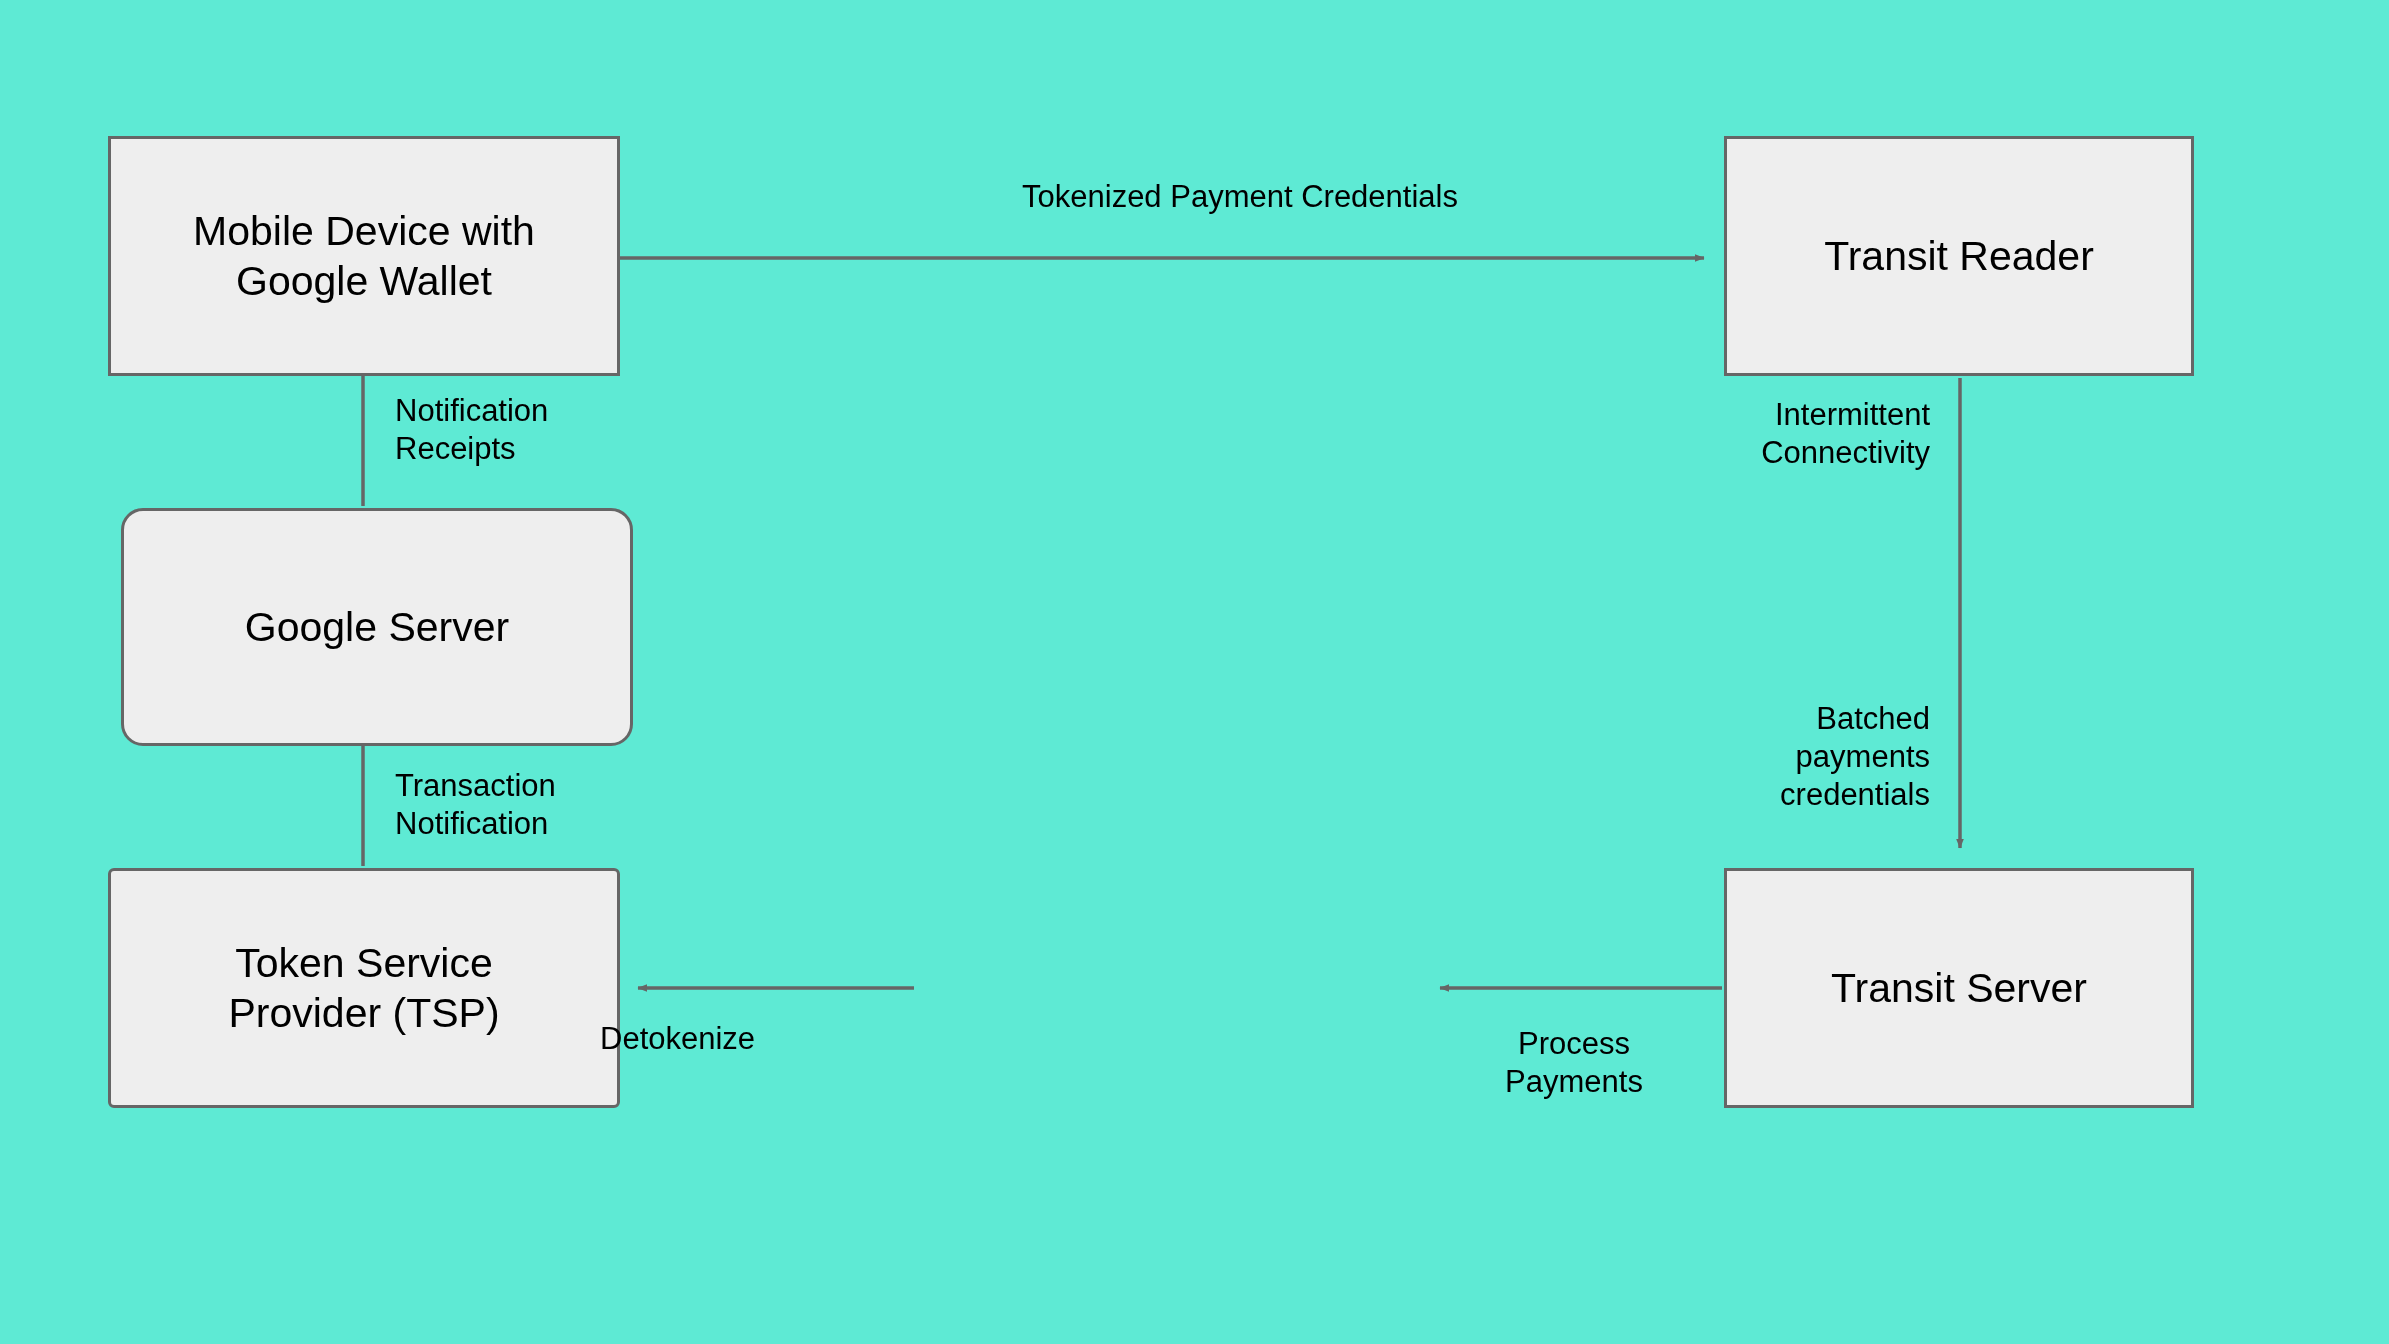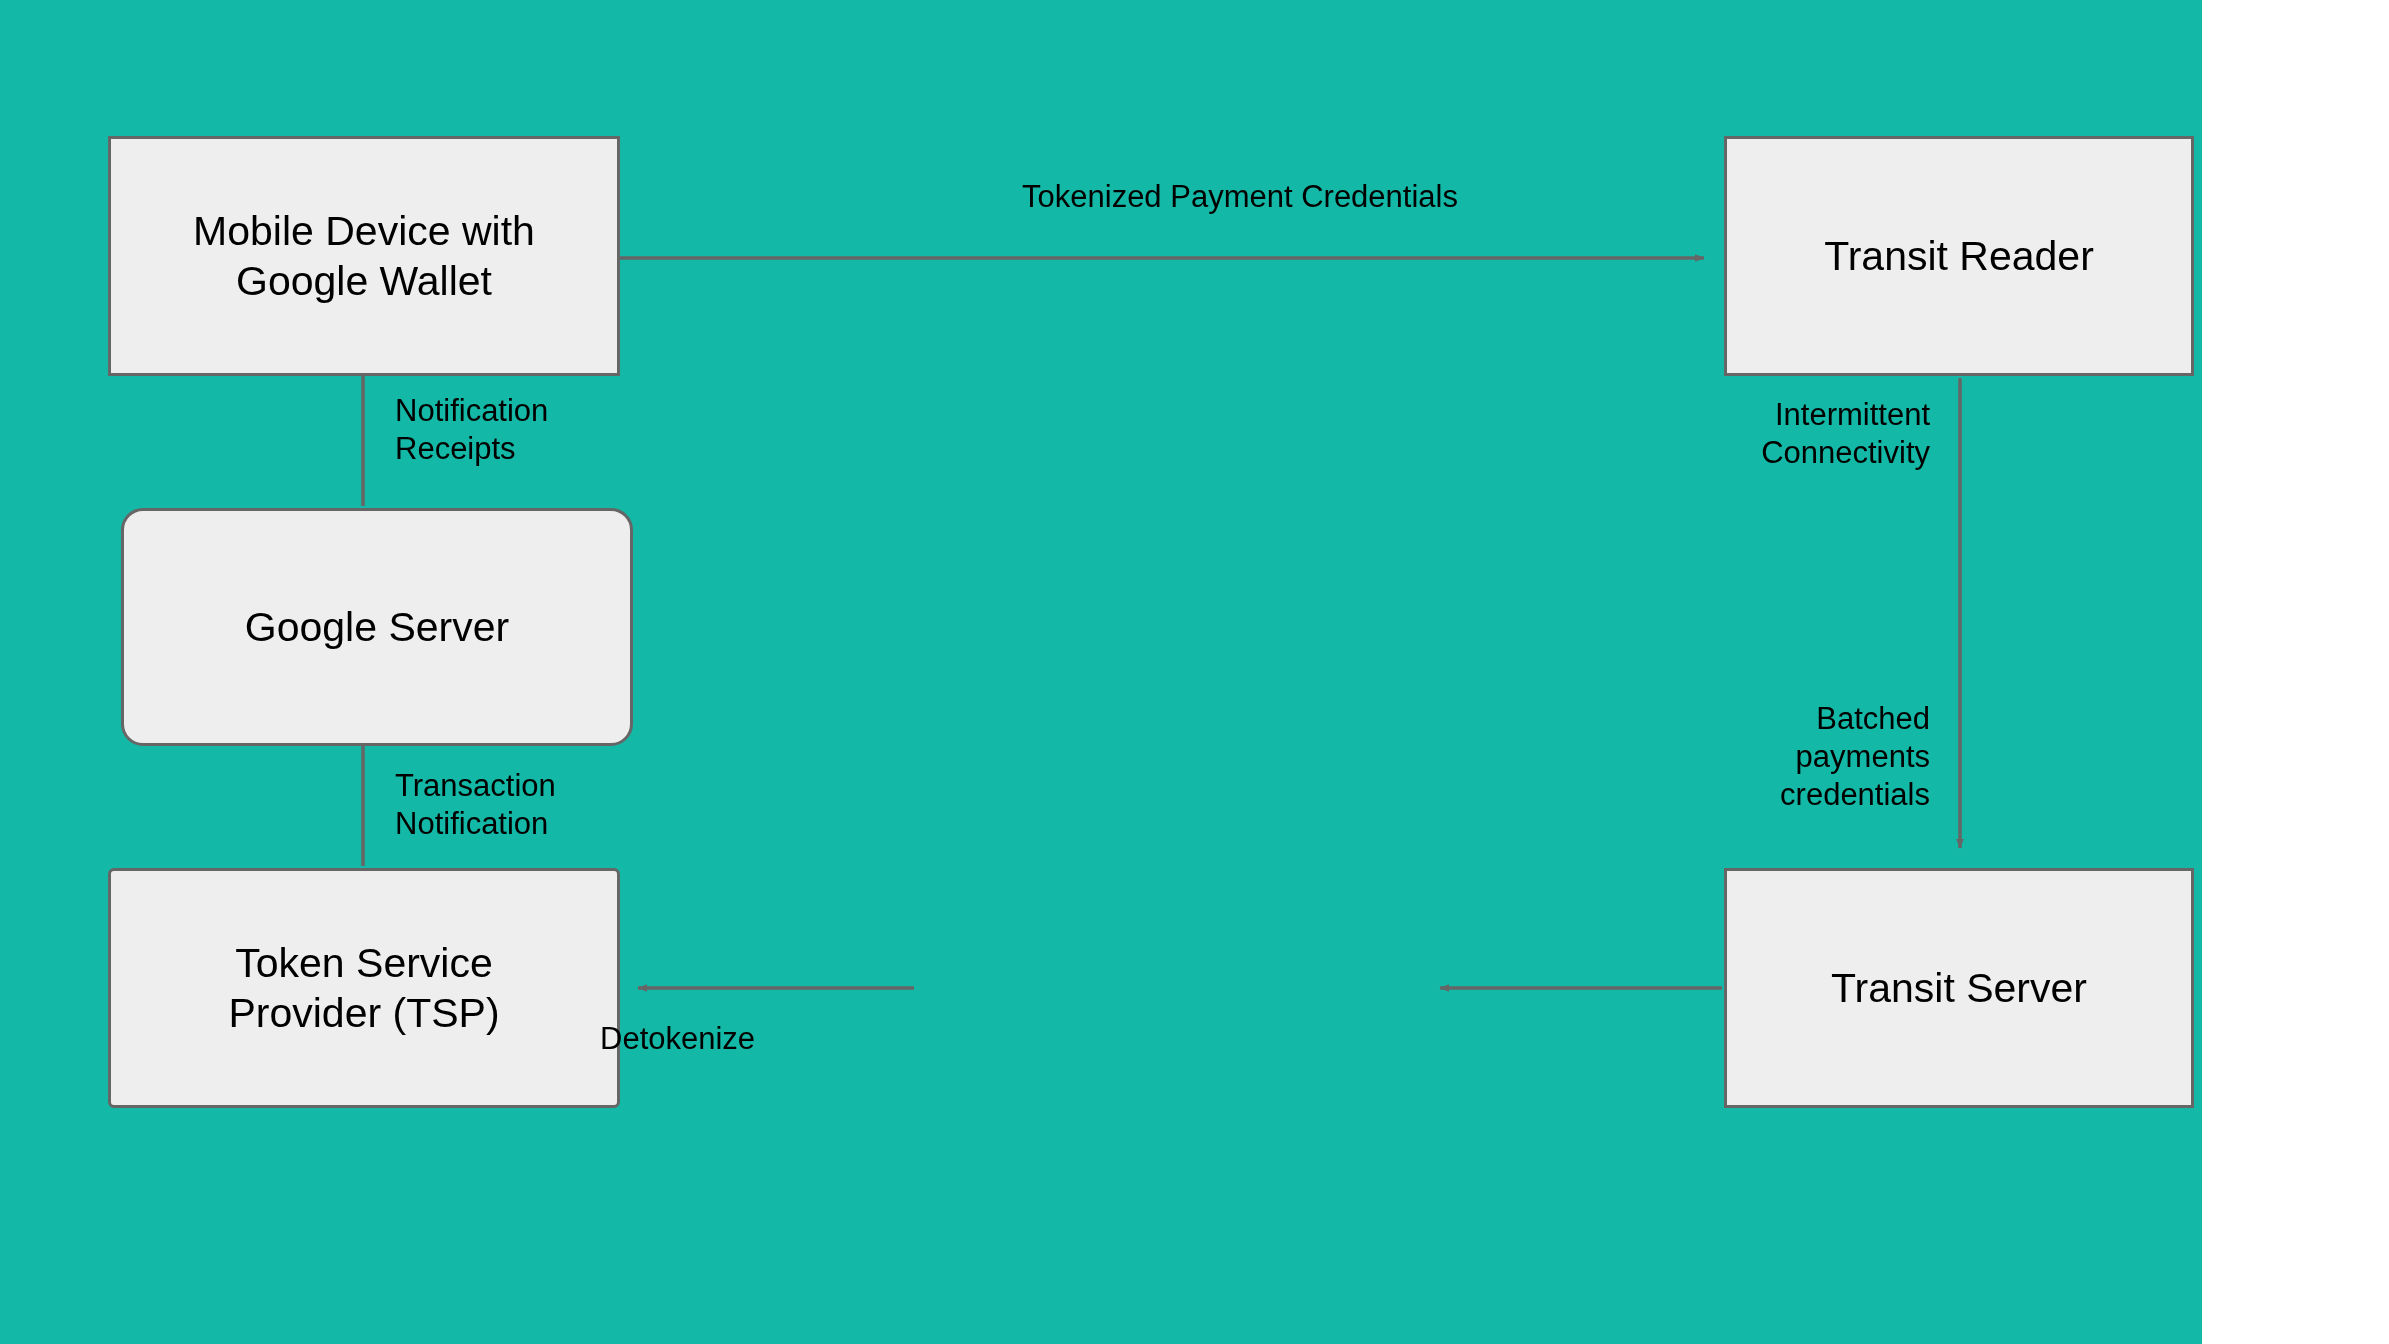--- a/index.html
+++ b/index.html
@@ -6,23 +6,23 @@
     margin: 0;
     padding: 0;
     background: #ffffff;
   }
   body {
     font-family: "Liberation Sans", sans-serif;
     -webkit-font-smoothing: antialiased;
   }
   #canvas {
     position: relative;
-    width: 2202px;
+    width: 2389px;
     height: 1344px;
-    background: #14b8a6;
+    background: #5eead4;
     overflow: hidden;
   }
   svg.edges {
     position: absolute;
     left: 0;
     top: 0;
     width: 2389px;
     height: 1344px;
     pointer-events: none;
   }
@@ -138,20 +138,22 @@
   <div class="edge-label el-center" id="label-tokenized">Tokenized Payment Credentials</div>
 
   <div class="edge-label el-left" id="label-notification">Notification
 Receipts</div>
 
   <div class="edge-label el-left" id="label-transaction">Transaction
 Notification</div>
 
   <div class="edge-label el-left" id="label-detokenize">Detokenize</div>
 
+  <div class="edge-label el-center" id="label-process">Process
+Payments</div>
 
   <div class="edge-label el-right" id="label-intermittent">Intermittent
 Connectivity</div>
 
   <div class="edge-label el-right" id="label-batched">Batched
 payments
 credentials</div>
 
 </div>
 

